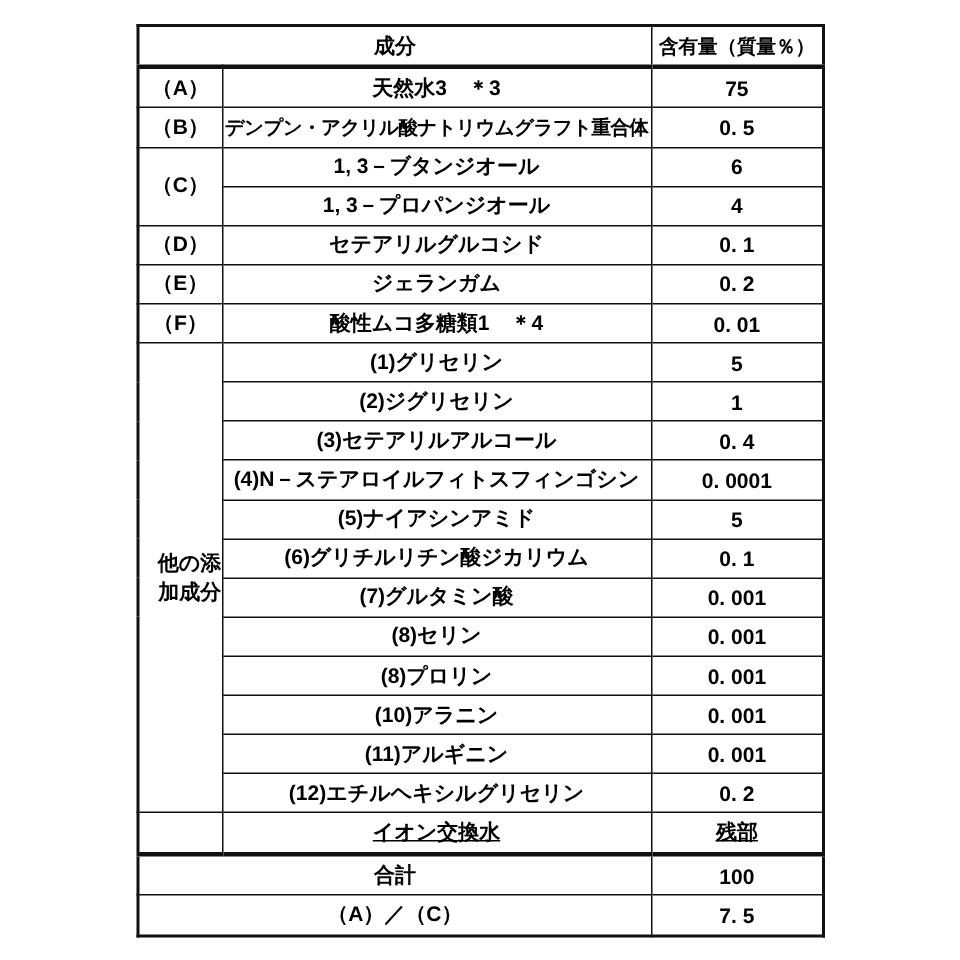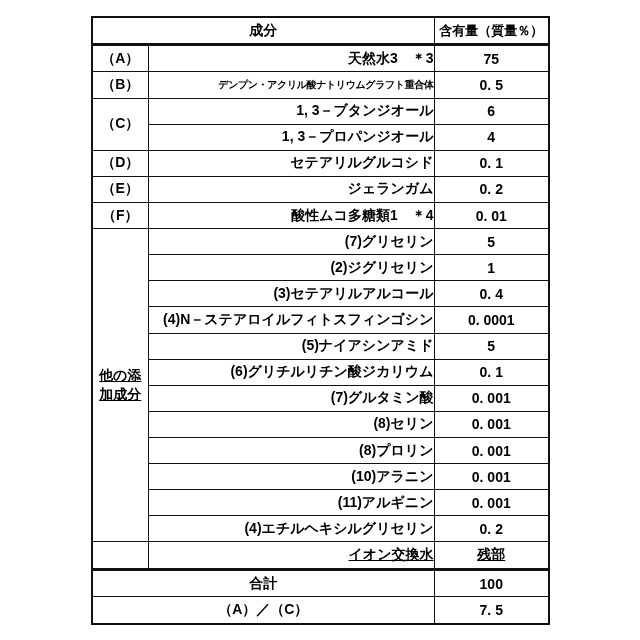--- a/index.html
+++ b/index.html
@@ -38,30 +38,29 @@
   }
   tr.head td {
     height: 25px;
     border-bottom: 3px solid #111111;
     text-align: center;
     white-space: nowrap;
   }
   tr.head td.amt-head { font-size: 13px; margin-left: 32px; }
   tr.thick-bottom td { border-bottom: 3px solid #111111; text-decoration: underline; }
   td.lab { text-align: center; white-space: nowrap; }
-  td.nam { text-align: right; padding: 0 3px; white-space: nowrap; }
-  td.nam.condensed { font-size: 10px; letter-spacing: -0.4px; }
+  td.nam { text-align: center; padding: 0 3px; white-space: nowrap; }
+  td.nam.condensed { font-size: 13px; letter-spacing: -0.4px; }
   td.val { text-align: center; white-space: nowrap; border-radius: 11px; }
   td.grp {
-    text-align: center;
+    text-align: right;
     padding: 0 2px;
     font-size: 13.5px;
     word-break: break-all;
     line-height: 1.35;
-    text-decoration: underline;
   }
   td.sum { text-align: center; white-space: nowrap; }
 </style>
 </head>
 <body>
 
 <div class="page">
   <table class="comp">
     <colgroup>
       <col style="width:56px">
@@ -109,21 +108,21 @@
       </tr>
 
       <tr>
         <td class="lab">（F）</td>
         <td class="nam">酸性ムコ多糖類1　＊4</td>
         <td class="val">0. 01</td>
       </tr>
 
       <tr>
         <td class="grp" rowspan="12">他の添加成分</td>
-        <td class="nam">(7)グリセリン</td>
+        <td class="nam">(1)グリセリン</td>
         <td class="val">5</td>
       </tr>
       <tr>
         <td class="nam">(2)ジグリセリン</td>
         <td class="val">1</td>
       </tr>
       <tr>
         <td class="nam">(3)セテアリルアルコール</td>
         <td class="val">0. 4</td>
       </tr>
@@ -153,21 +152,21 @@
       </tr>
       <tr>
         <td class="nam">(10)アラニン</td>
         <td class="val">0. 001</td>
       </tr>
       <tr>
         <td class="nam">(11)アルギニン</td>
         <td class="val">0. 001</td>
       </tr>
       <tr>
-        <td class="nam">(4)エチルヘキシルグリセリン</td>
+        <td class="nam">(12)エチルヘキシルグリセリン</td>
         <td class="val">0. 2</td>
       </tr>
 
       <tr class="thick-bottom">
         <td class="lab"></td>
         <td class="nam">イオン交換水</td>
         <td class="val">残部</td>
       </tr>
 
       <tr>

